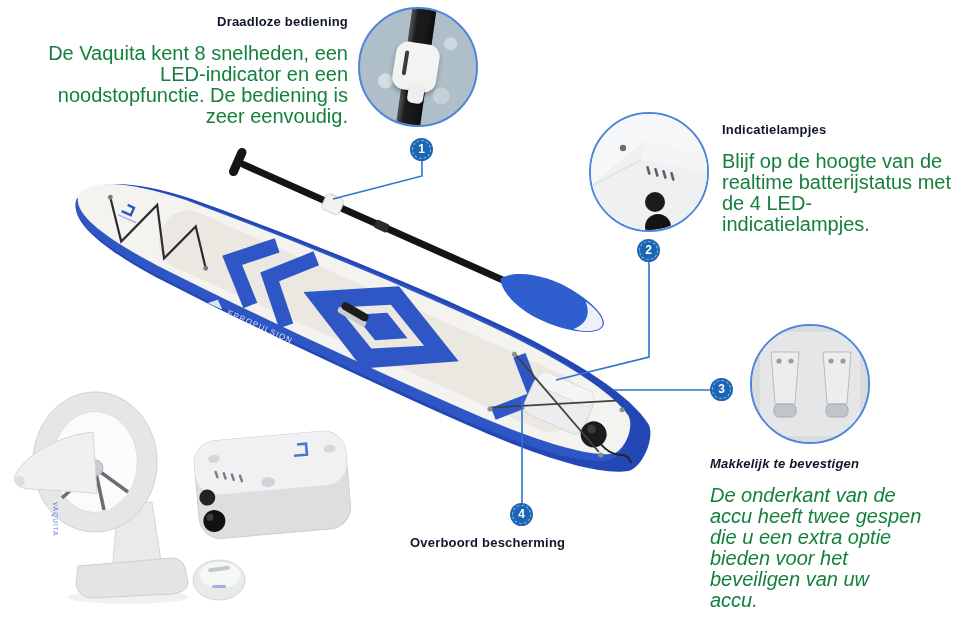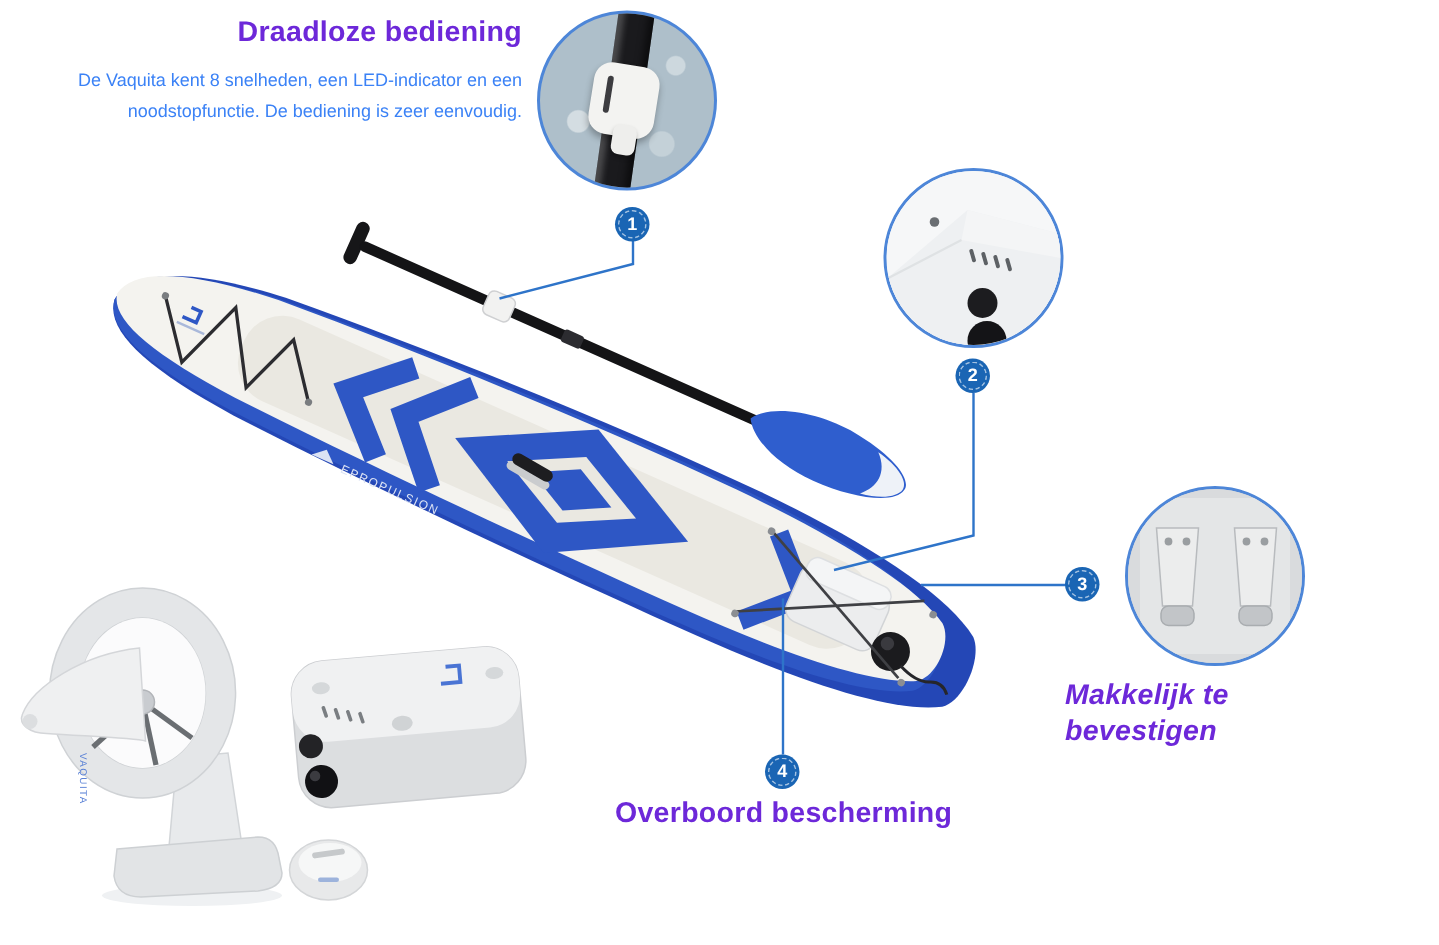--- a/index.html
+++ b/index.html
@@ -4,24 +4,24 @@
 <style>
   html,body{margin:0;padding:0;background:#fff;}
   .canvas{
     position:relative;width:959px;height:630px;background:#ffffff;overflow:hidden;
     font-family:"Liberation Sans",sans-serif;
   }
   .illu{position:absolute;left:0;top:0;z-index:1;}
   
   .feature{position:absolute;z-index:2;}
   .feature h2{
-    margin:0 0 9px 0;font-size:19px;line-height:24px;font-weight:700;
-    color:#6d28d9;letter-spacing:.2px;
-  }
-  .feature p{margin:0;font-size:12px;line-height:21px;color:#3b82f6;}
+    margin:0 0 9px 0;font-size:13px;line-height:24px;font-weight:700;
+    color:#0f172a;letter-spacing:.2px;
+  }
+  .feature p{margin:0;font-size:20px;line-height:21px;color:#15803d;}
   .f1{left:48px;top:10px;width:300px;text-align:right;}
   .f2{left:722px;top:118px;width:232px;text-align:left;}
   .f3{left:710px;top:452px;width:212px;text-align:left;font-style:italic;}
   .f4{left:410px;top:531px;width:244px;text-align:left;}
   
   .badge{
     position:absolute;width:23px;height:23px;border-radius:50%;
     background:#1a65b4;color:#fff;text-align:center;z-index:4;
     font-size:12px;font-weight:700;line-height:23px;
   }
@@ -218,22 +218,27 @@
         <circle cx="91" cy="35" r="2.6" fill="#9a9ea1"></circle>
         <rect x="74" y="78" width="22" height="13" rx="5" fill="#c2c5c8" stroke="#a9adb0"></rect>
       </g>
     </svg>
   </div>
 
   <div class="feature f1">
     <h2>Draadloze bediening</h2>
     <p>De Vaquita kent 8 snelheden, een LED-indicator en een noodstopfunctie. De bediening is zeer eenvoudig.</p>
   </div>
+  <div class="feature f2">
+    <h2>Indicatielampjes</h2>
+    <p>Blijf op de hoogte van de realtime batterijstatus met de 4 LED-indicatielampjes.</p>
+  </div>
   <div class="feature f3">
     <h2>Makkelijk te bevestigen</h2>
+    <p>De onderkant van de accu heeft twee gespen die u een extra optie bieden voor het beveiligen van uw accu.</p>
   </div>
   <div class="feature f4">
     <h2>Overboord bescherming</h2>
   </div>
 
   <div class="badge b1"><span>1</span></div>
   <div class="badge b2"><span>2</span></div>
   <div class="badge b3"><span>3</span></div>
   <div class="badge b4"><span>4</span></div>
 

